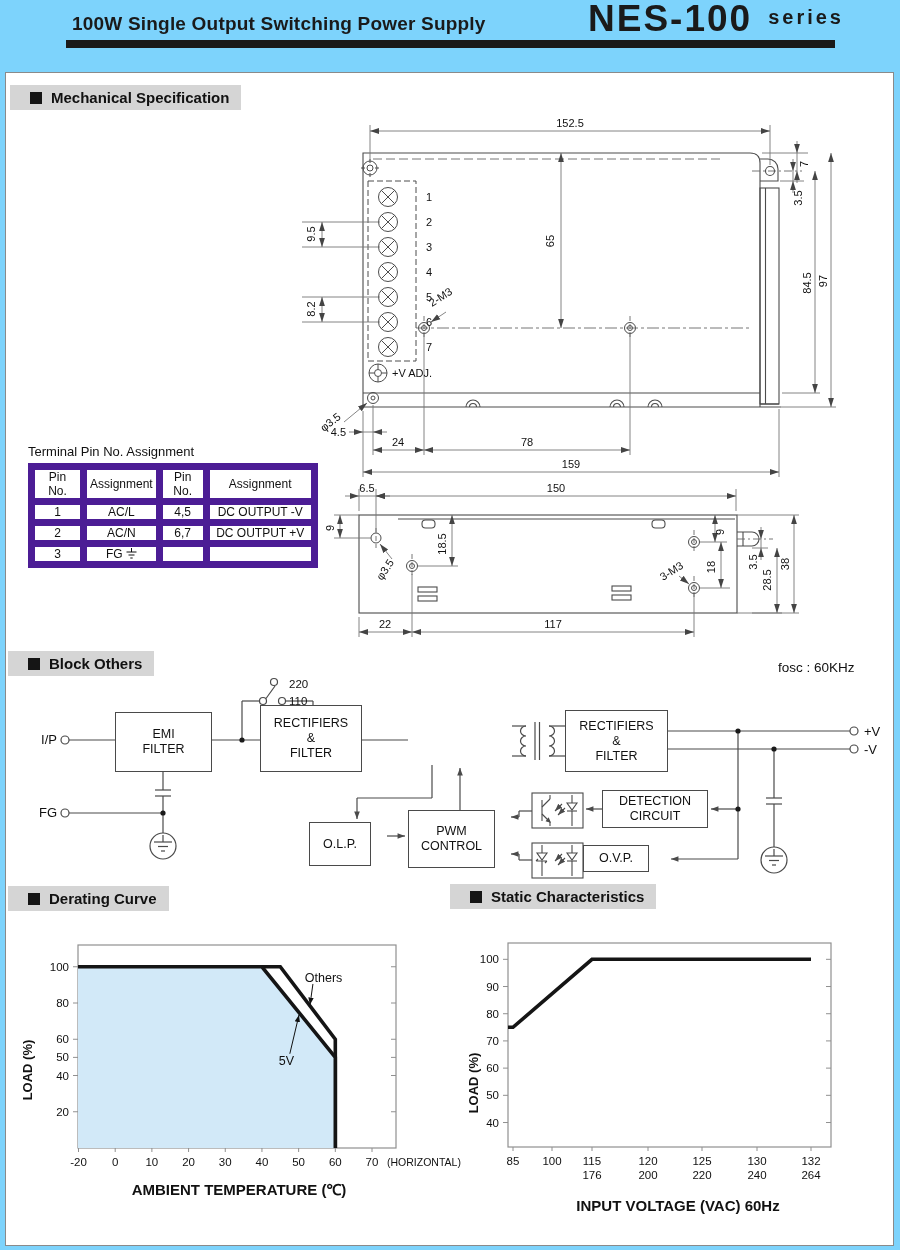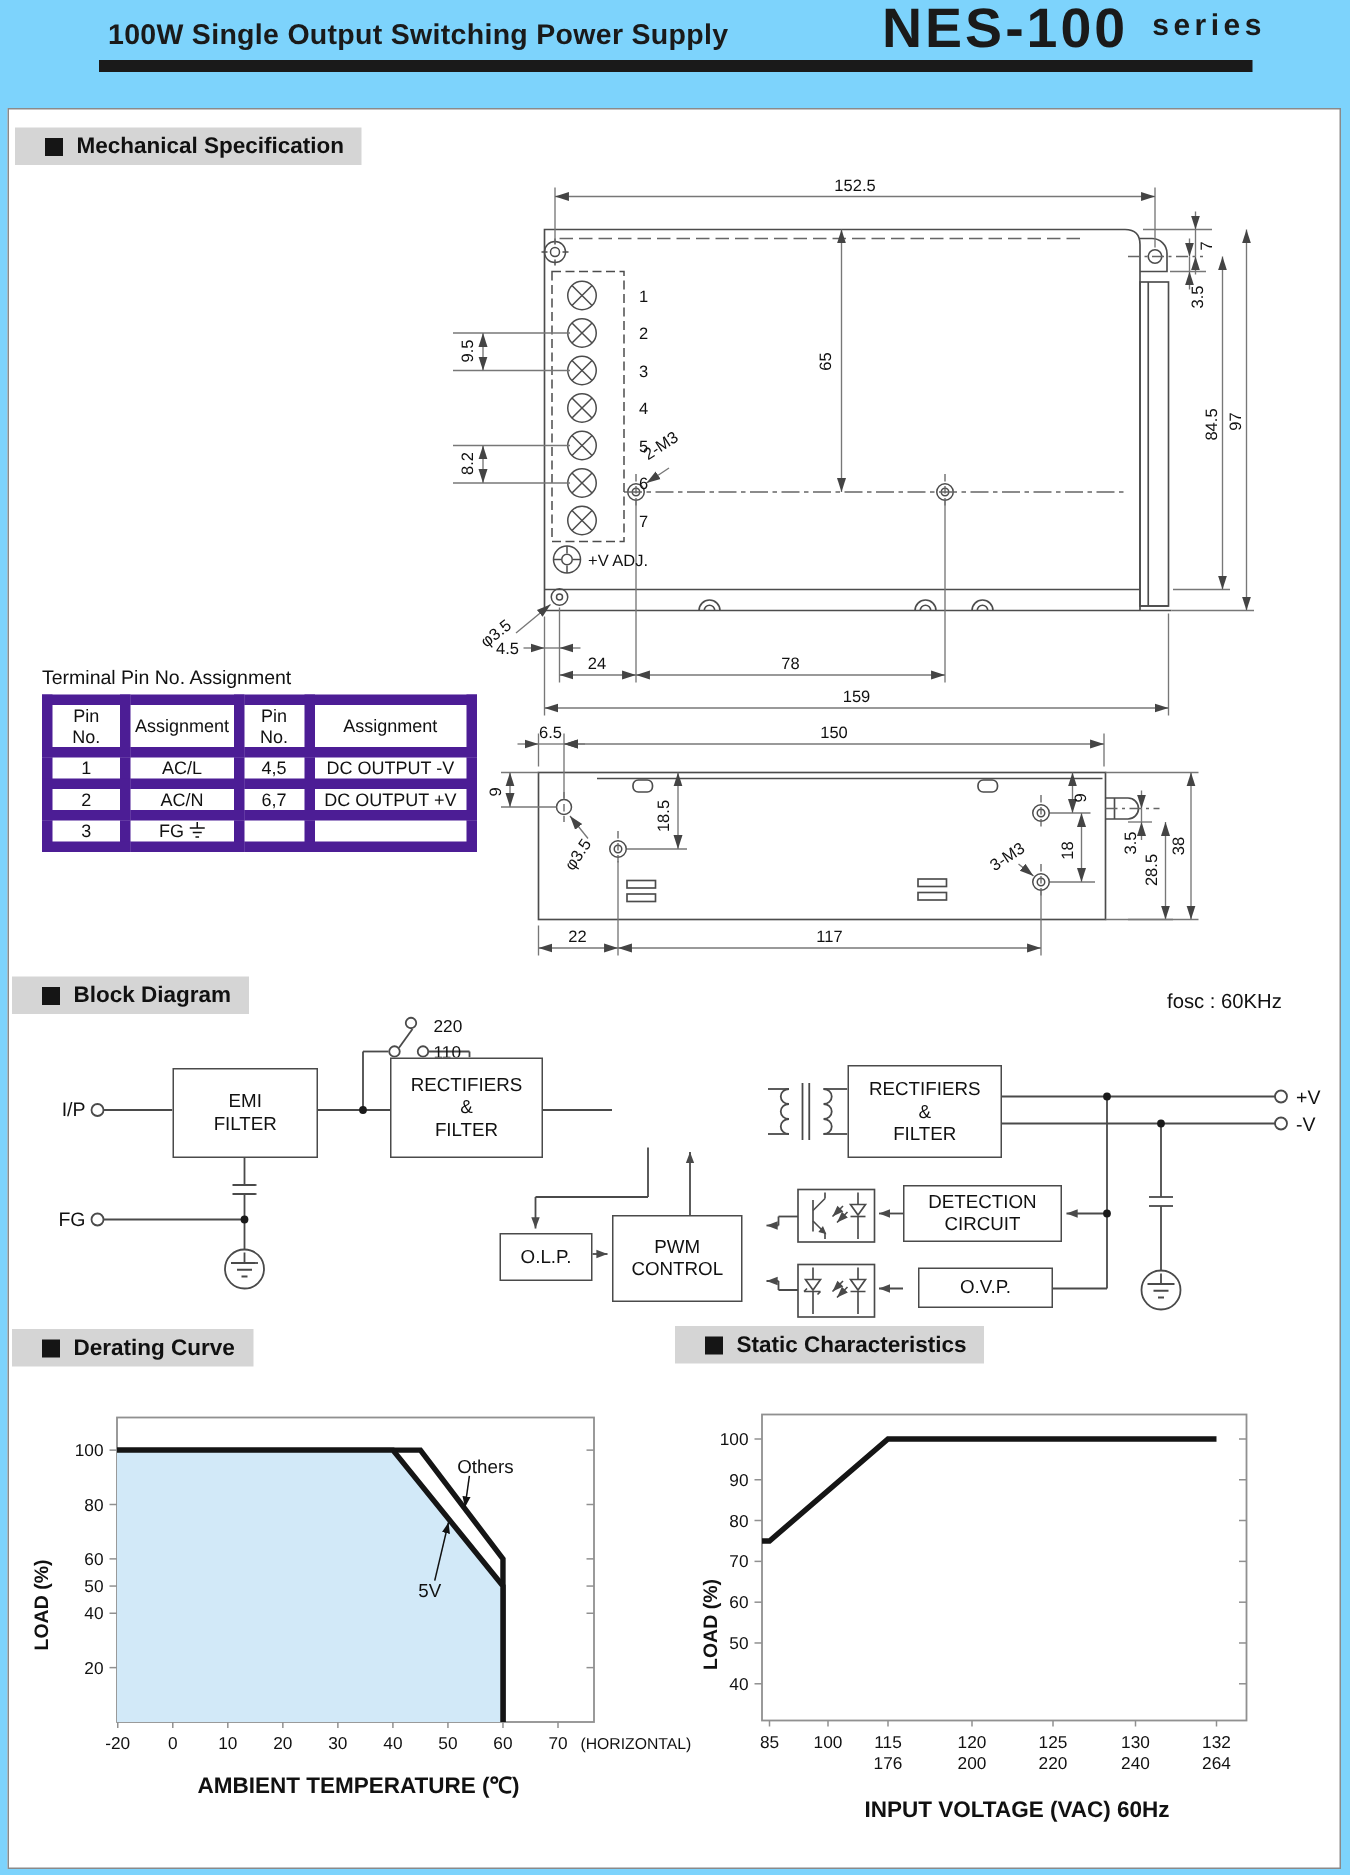--- a/index.html
+++ b/index.html
@@ -48,21 +48,21 @@
   <div class="hdr-bar"></div>
 
   <div class="frame"></div>
 
   <div class="sec-h" style="left:10px;top:85px">
     <span class="sq"></span>
     <span>Mechanical Specification</span>
   </div>
   <div class="sec-h" style="left:8px;top:651px">
     <span class="sq"></span>
-    <span>Block Diagram</span>
+    <span>Block Others</span>
   </div>
   <div class="sec-h" style="left:8px;top:886px">
     <span class="sq"></span>
     <span>Derating Curve</span>
   </div>
   <div class="sec-h" style="left:450px;top:884px">
     <span class="sq"></span>
     <span>Static Characteristics</span>
   </div>
 
@@ -435,26 +435,26 @@
       </g>
     </svg>
     <div class="bbox" style="left:110px;top:64px;width:97px;height:60px">EMI
 FILTER</div>
     <div class="bbox" style="left:255px;top:57px;width:102px;height:67px">RECTIFIERS
 &amp;
 FILTER</div>
     <div class="bbox" style="left:560px;top:62px;width:103px;height:62px">RECTIFIERS
 &amp;
 FILTER</div>
-    <div class="bbox" style="left:328px;top:174px;width:62px;height:32px">O.L.P.</div>
+    <div class="bbox" style="left:304px;top:174px;width:62px;height:44px">O.L.P.</div>
     <div class="bbox" style="left:403px;top:162px;width:87px;height:58px">PWM
 CONTROL</div>
     <div class="bbox" style="left:597px;top:142px;width:106px;height:38px">DETECTION
 CIRCUIT</div>
-    <div class="bbox" style="left:607px;top:197px;width:90px;height:27px">O.V.P.</div>
+    <div class="bbox" style="left:578px;top:197px;width:66px;height:27px">O.V.P.</div>
   </div>
 
   <svg id="svg-derating" class="chart" viewBox="0 0 460 310">
       <defs>
         <marker id="da" viewBox="0 0 10 8" refX="9" refY="4" markerWidth="8" markerHeight="6.5" orient="auto">
           <path d="M0,0.6 L9,4 L0,7.4 Z" fill="#111"></path>
         </marker>
       </defs>
       <rect x="76" y="27" width="318" height="203" fill="#fff" stroke="#909090" stroke-width="1.2"></rect>
       <line x1="76" y1="193.75" x2="71" y2="193.75" stroke="#909090" stroke-width="1"></line>

